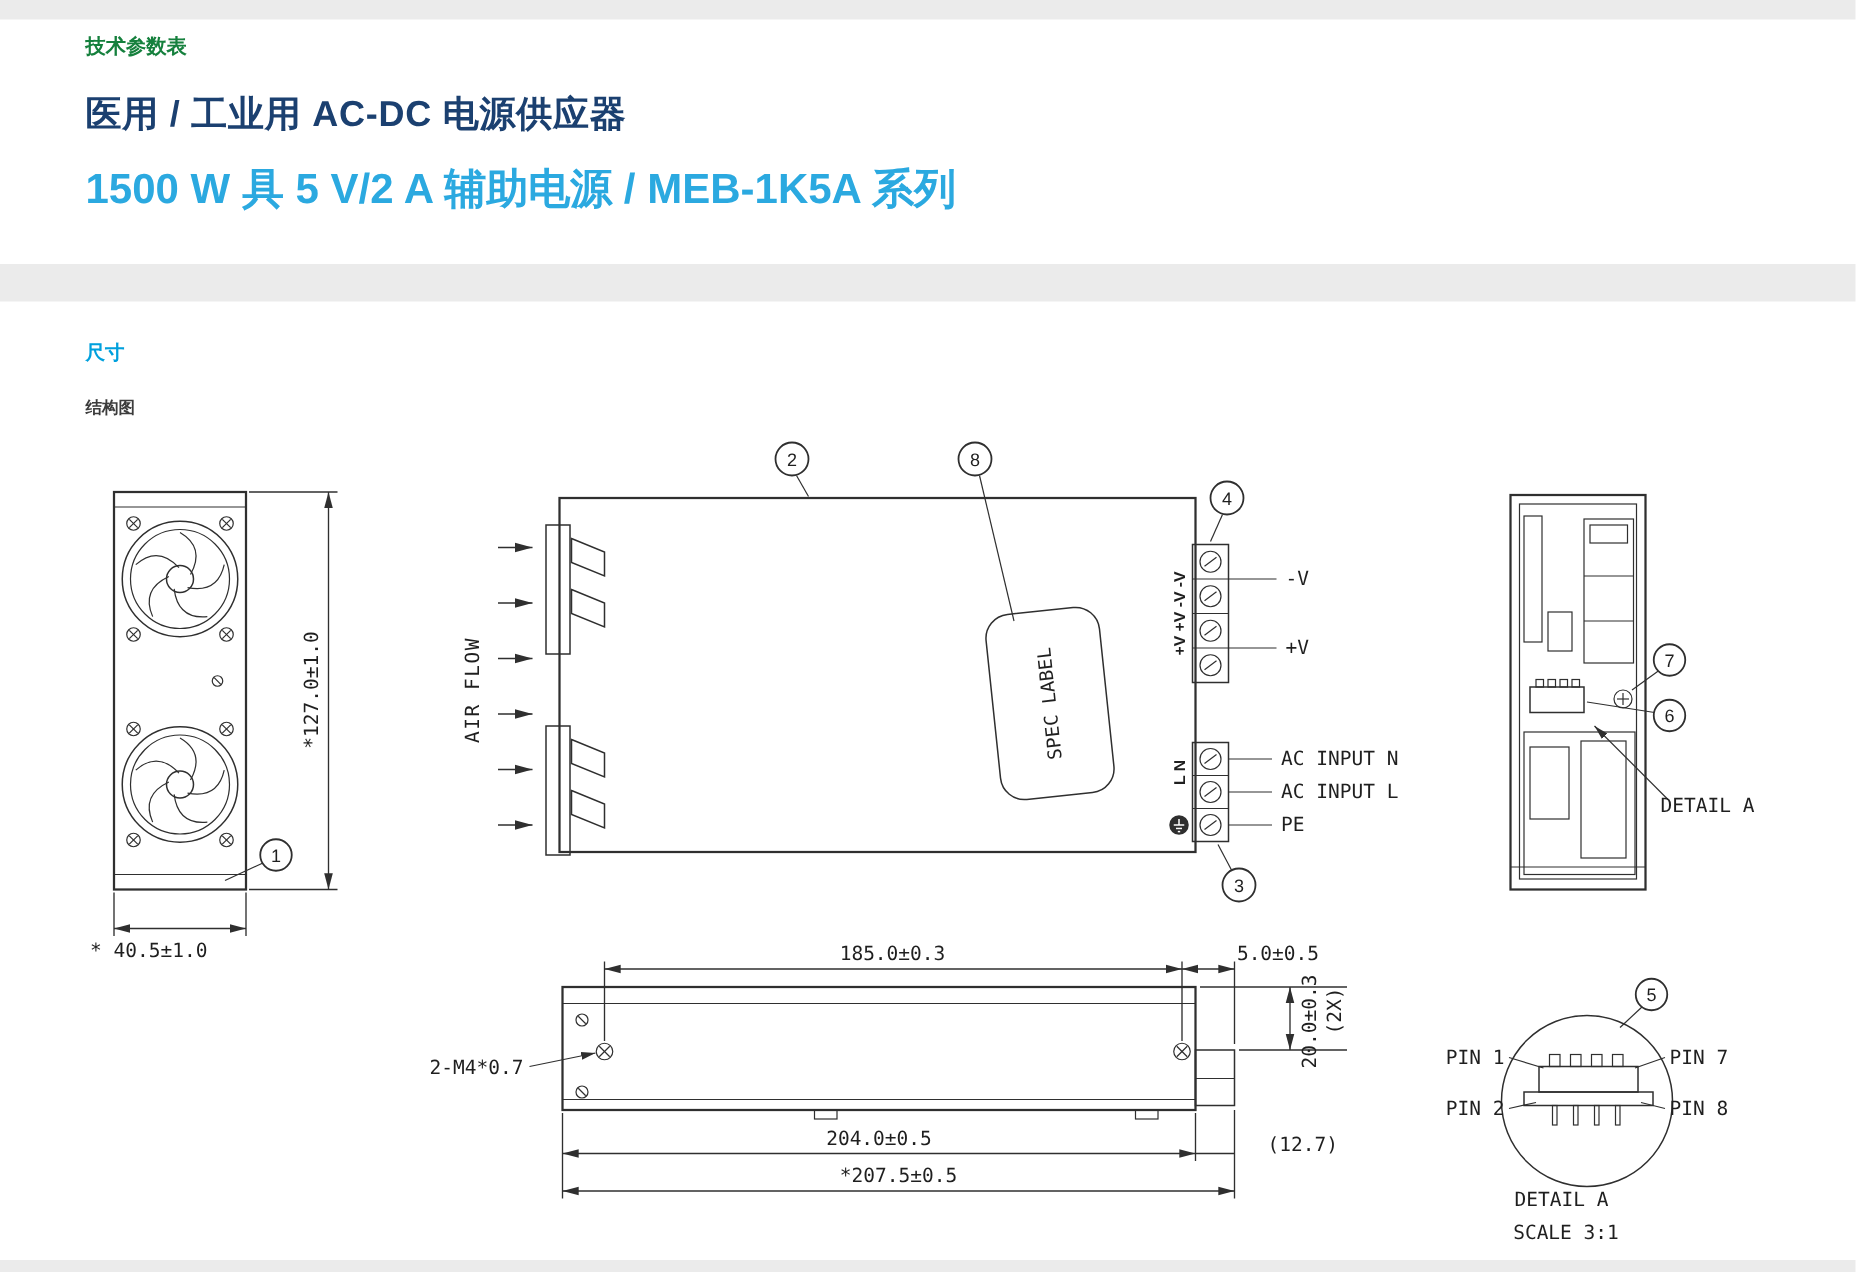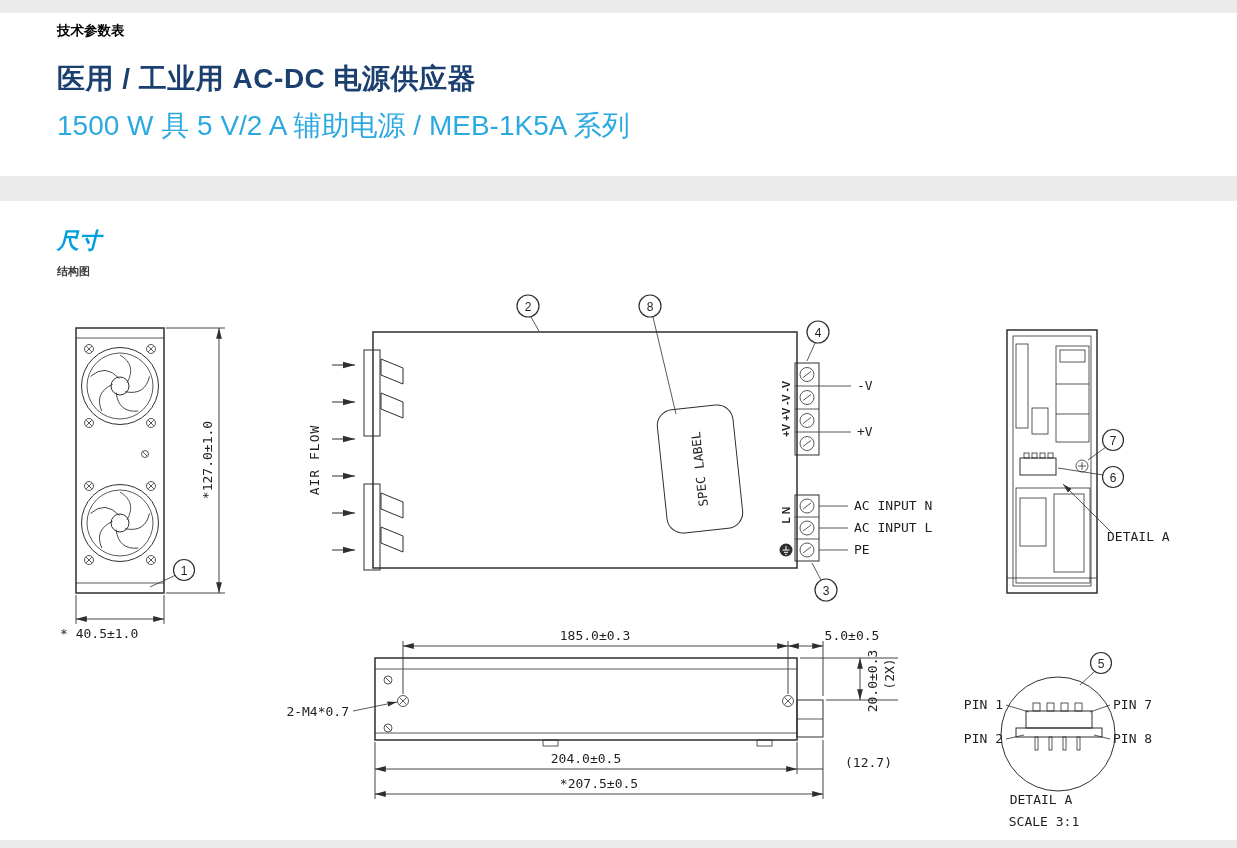--- a/index.html
+++ b/index.html
@@ -8,24 +8,24 @@
     position:relative;
     background:#ffffff;
     font-family:"Liberation Sans", sans-serif;
     overflow:hidden;
     color:#1a1a1a;
   }
   .strip { position:absolute; left:0; width:1237px; background:#ebebeb; }
   .strip.top { top:0; height:13px; }
   .strip.bottom { top:840px; height:8px; }
   .gray-band { position:absolute; left:0; top:176px; width:1237px; height:25px; background:#ebebeb; }
-  .eyebrow { position:absolute; left:57px; top:22px; font-size:13.5px; font-weight:bold; color:#000000; }
-  .page-title { position:absolute; left:57px; top:60px; font-size:28px; font-weight:bold; color:#1b4070; letter-spacing:0.5px; }
-  .page-subtitle { position:absolute; left:57px; top:107px; font-size:28px; font-weight:normal; color:#2ba9e0;text-align:right; }
-  .section-title { position:absolute; left:57px; top:226px; font-size:22px; font-weight:bold; color:#00a0dd;font-style:italic; }
+  .eyebrow { position:absolute; left:57px; top:22px; font-size:13.5px; font-weight:bold; color:#15803d; }
+  .page-title { position:absolute; left:57px; top:60px; font-size:24px; font-weight:bold; color:#1b4070; letter-spacing:0.5px; }
+  .page-subtitle { position:absolute; left:57px; top:107px; font-size:28px; font-weight:bold; color:#2ba9e0;text-align:right; }
+  .section-title { position:absolute; left:57px; top:226px; font-size:13px; font-weight:bold; color:#00a0dd; }
   .figure-title { position:absolute; left:57px; top:264px; font-size:11px; font-weight:bold; color:#3c3c3c; }
   svg.drawing { position:absolute; left:0; top:288px; }
   svg .ln { stroke:#2f2f2f; fill:none; stroke-width:1; }
   svg .thick { stroke-width:1.5; }
   svg .thin { stroke-width:0.8; }
   svg .dim { stroke:#2f2f2f; fill:none; stroke-width:0.9; }
   svg text.cad { font-family:"DejaVu Sans Mono", monospace; font-size:13px; fill:#1f1f1f; }
   svg text.cads { font-family:"DejaVu Sans Mono", monospace; font-size:12.5px; fill:#1f1f1f; }
   svg text.num { font-family:"Liberation Sans", sans-serif; font-size:12px; fill:#1f1f1f; }
   svg text.term { font-family:"Liberation Sans", sans-serif; font-size:10.5px; font-weight:bold; fill:#1f1f1f; }

